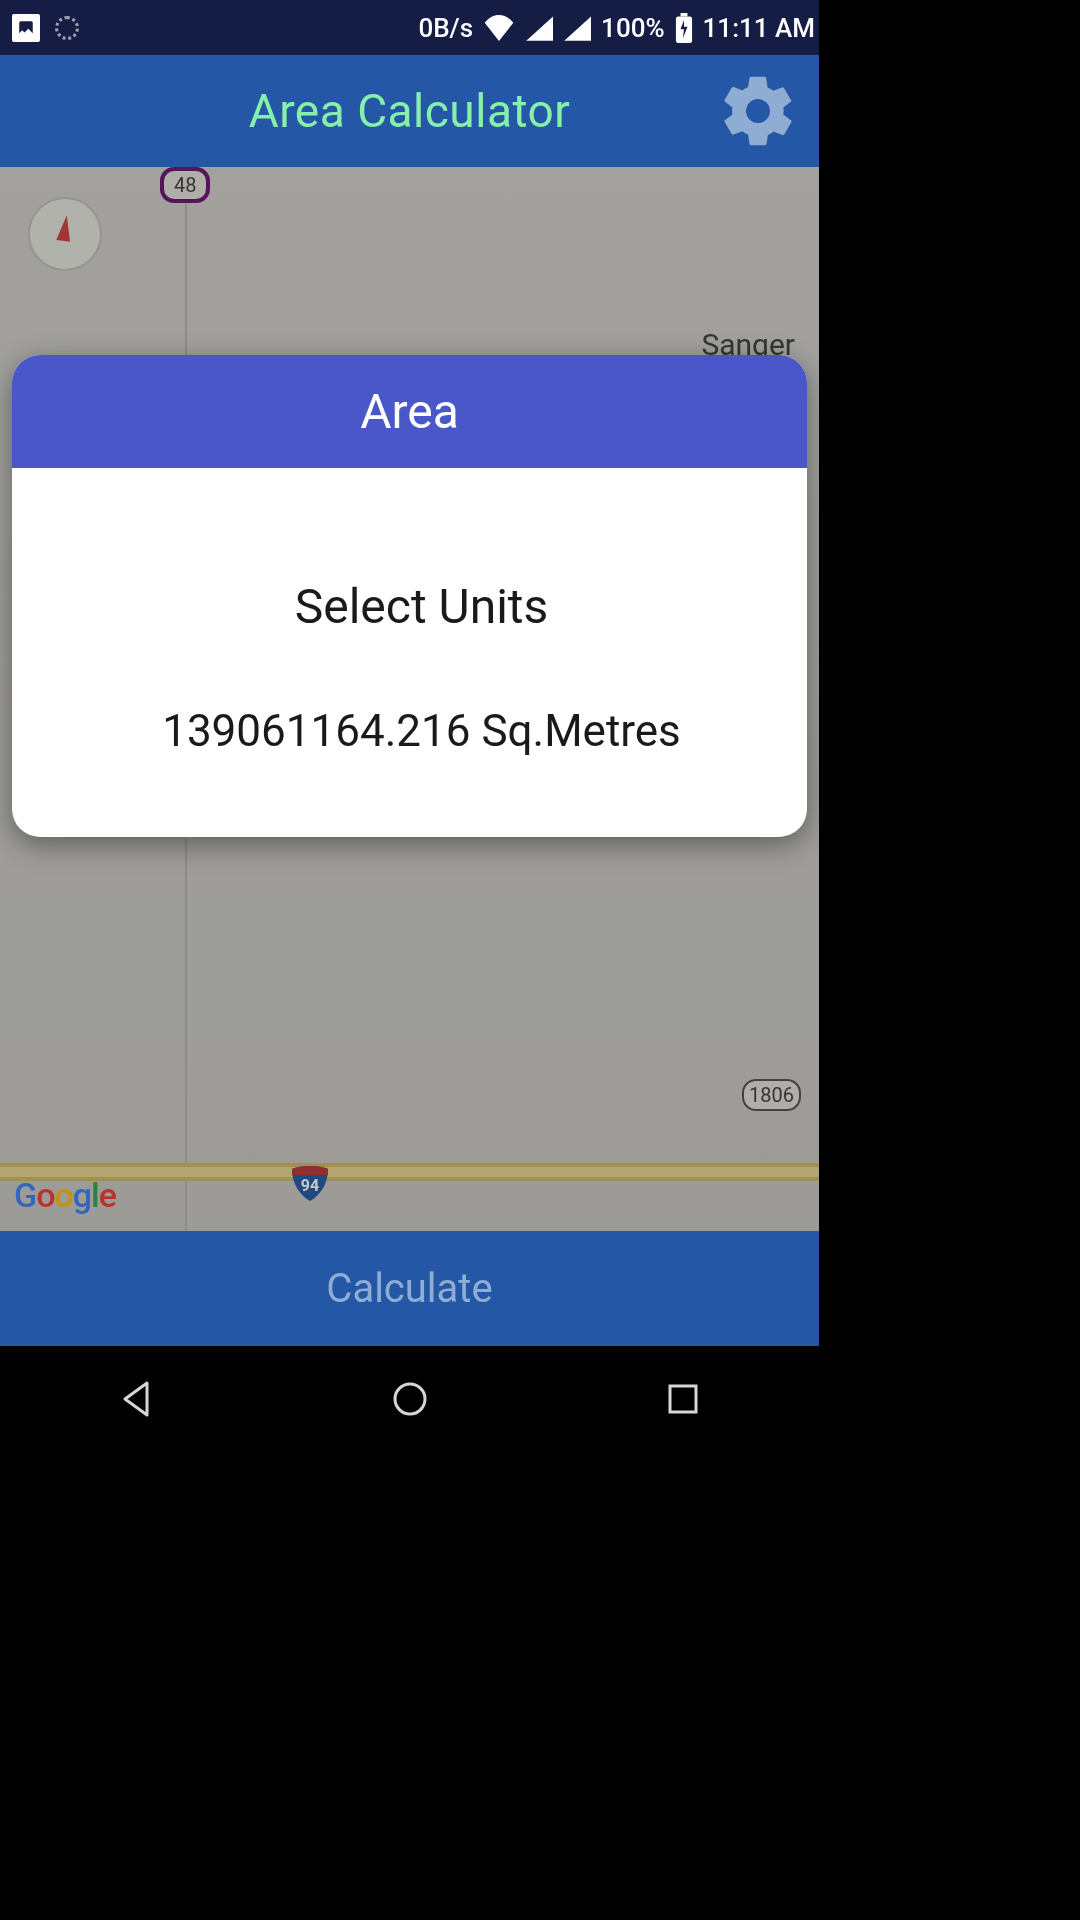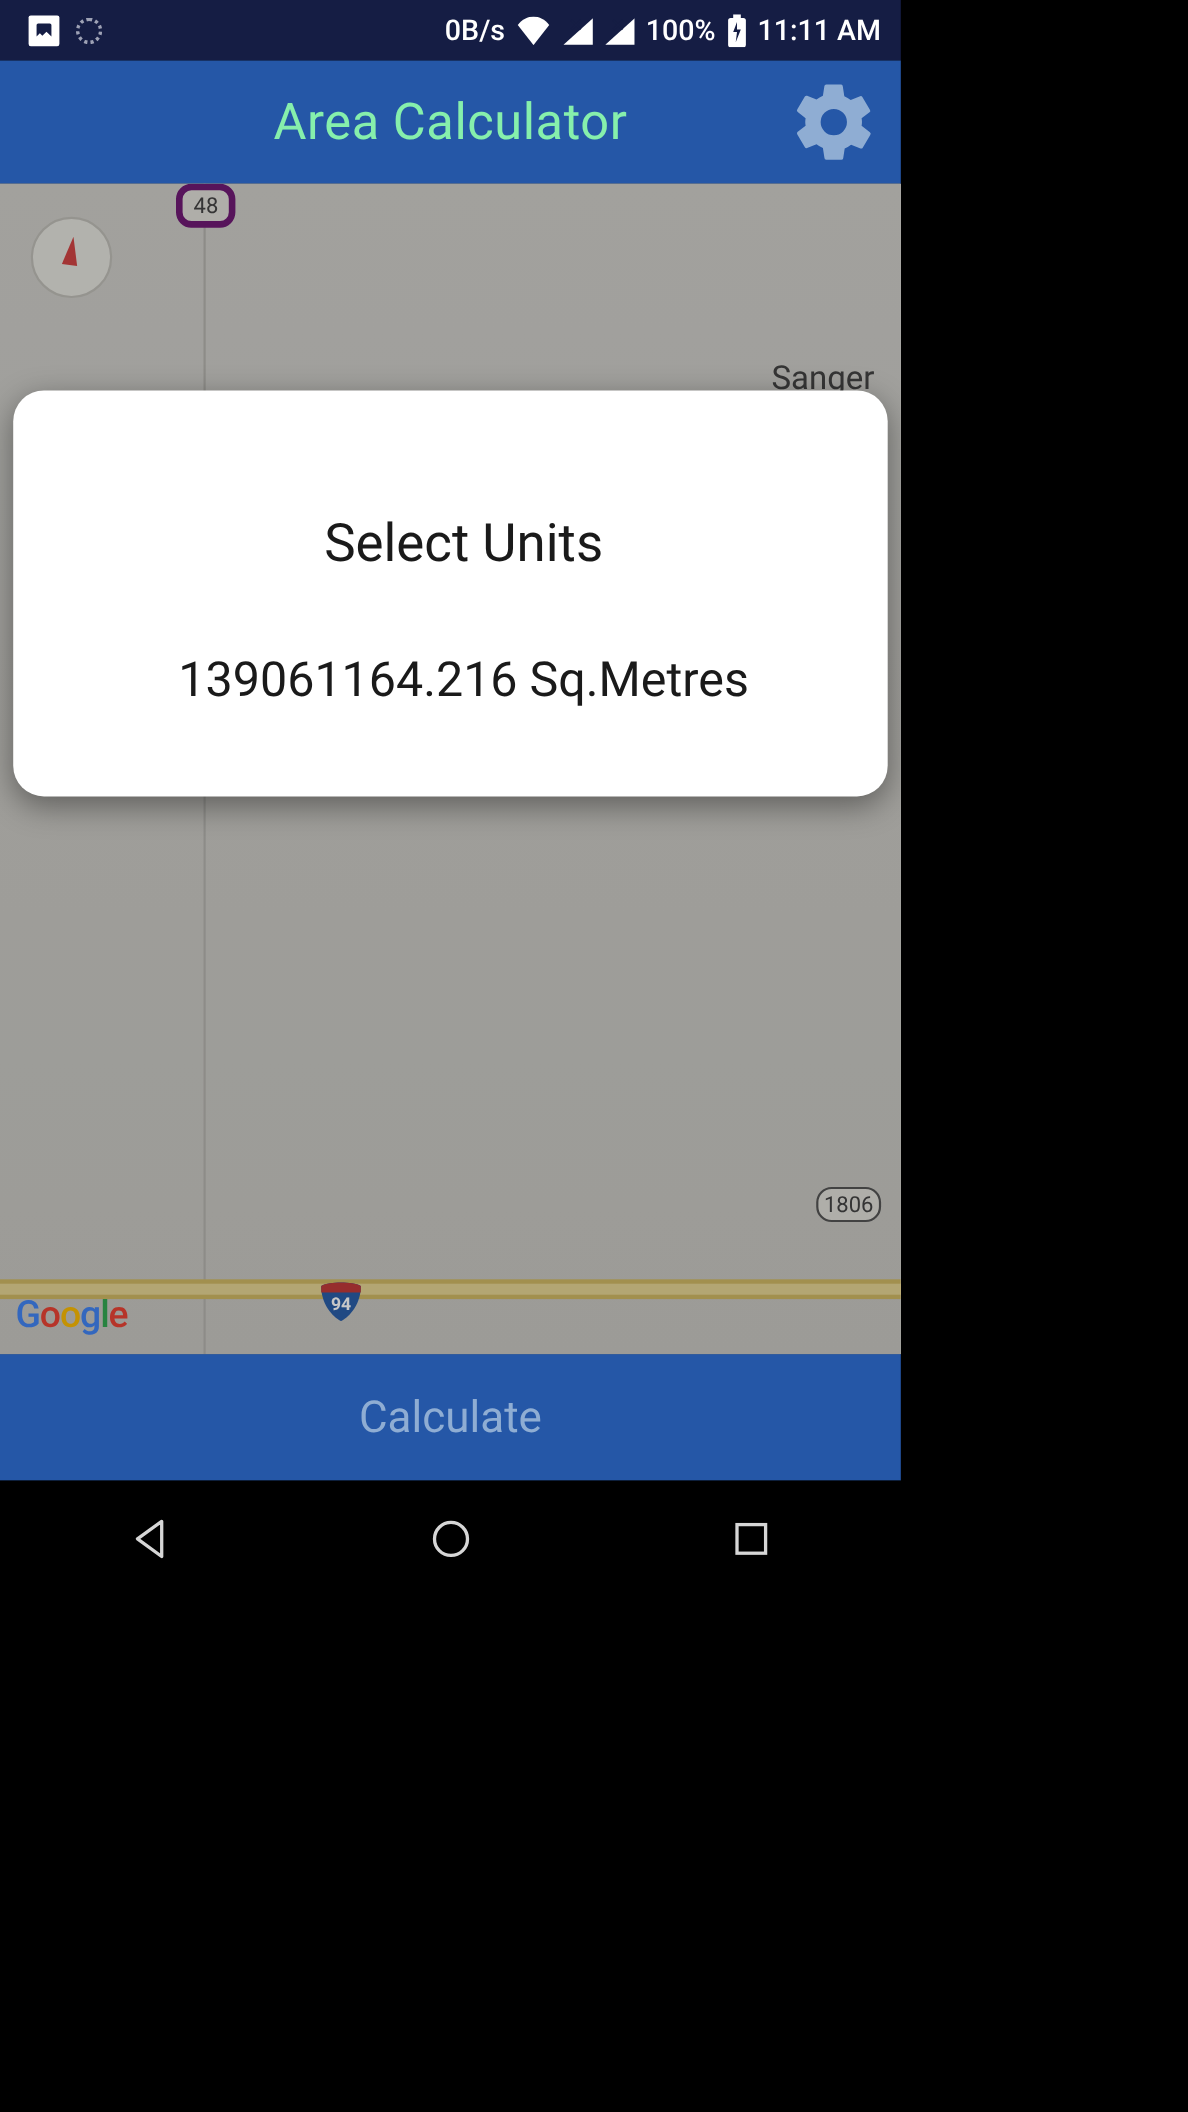--- a/index.html
+++ b/index.html
@@ -20,21 +20,21 @@
   position: relative;
   display: flex;
   flex-direction: column;
 }
 .status-bar {
   height: 55px;
   background: #151d44;
   display: flex;
   align-items: center;
   justify-content: flex-end;
-  padding: 0 18px;
+  padding: 0 4px;
   gap: 10px;
   color: #fff;
 }
 .status-left {
   display: flex;
   align-items: center;
   gap: 15px;
   margin-right: auto;
   margin-left: 8px;
 }
@@ -109,21 +109,21 @@
   top: 0; bottom: 0;
   width: 2px;
   background: #b5b4af;
   left: 185px;
 }
 .road-48-badge {
   position: absolute;
   top: 0px;
   left: 160px;
   padding: 2px 10px;
-  border: 6px solid #701a75;
+  border: 4px solid #701a75;
   border-radius: 14px;
   background: #e0dfd9;
   font-size: 20px;
   color: #444;
 }
 .road-1806-badge {
   position: absolute;
   right: 18px;
   bottom: 120px;
   padding: 2px 5px;
@@ -349,19 +349,20 @@
         </svg>
     </span>
     <span>
       <svg viewBox="0 0 40 40">
           <rect x="7" y="7" width="26" height="26" stroke="#d6d6d6" fill="none"></rect>
         </svg>
     </span>
   </div>
 
   <div class="dialog">
+    <div class="dialog-header">Area</div>
     <div class="dialog-body">
       <div class="select-label">Select Units</div>
       <div class="result">139061164.216 Sq.Metres</div>
     </div>
   </div>
 
 </div>
 
 </body></html>

